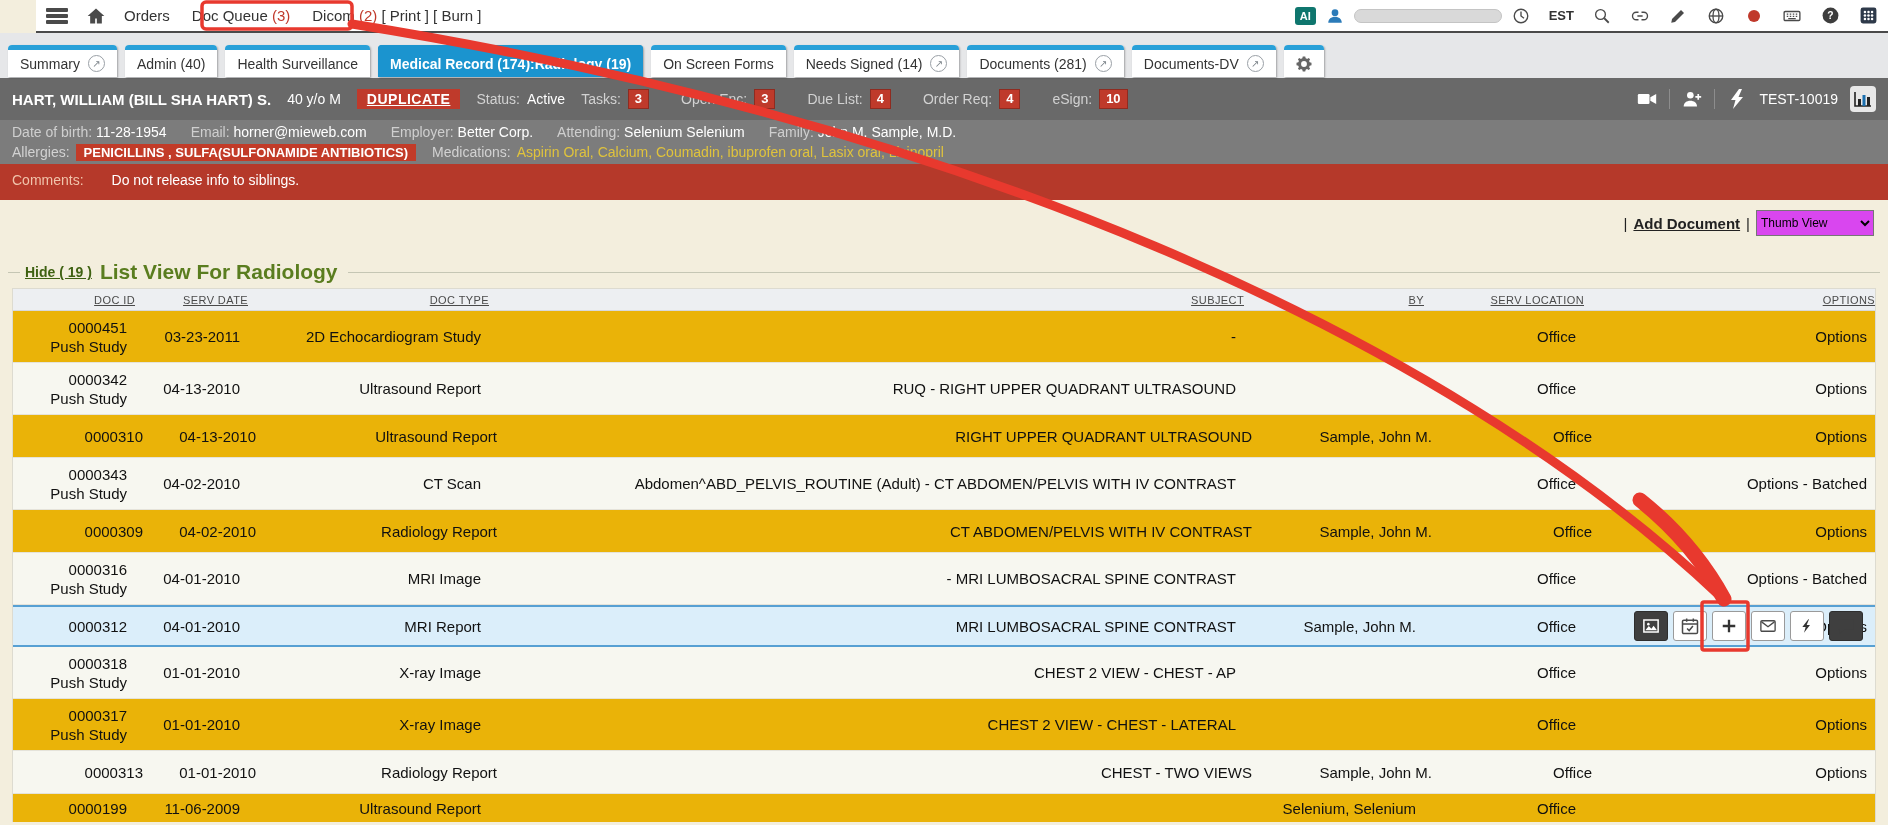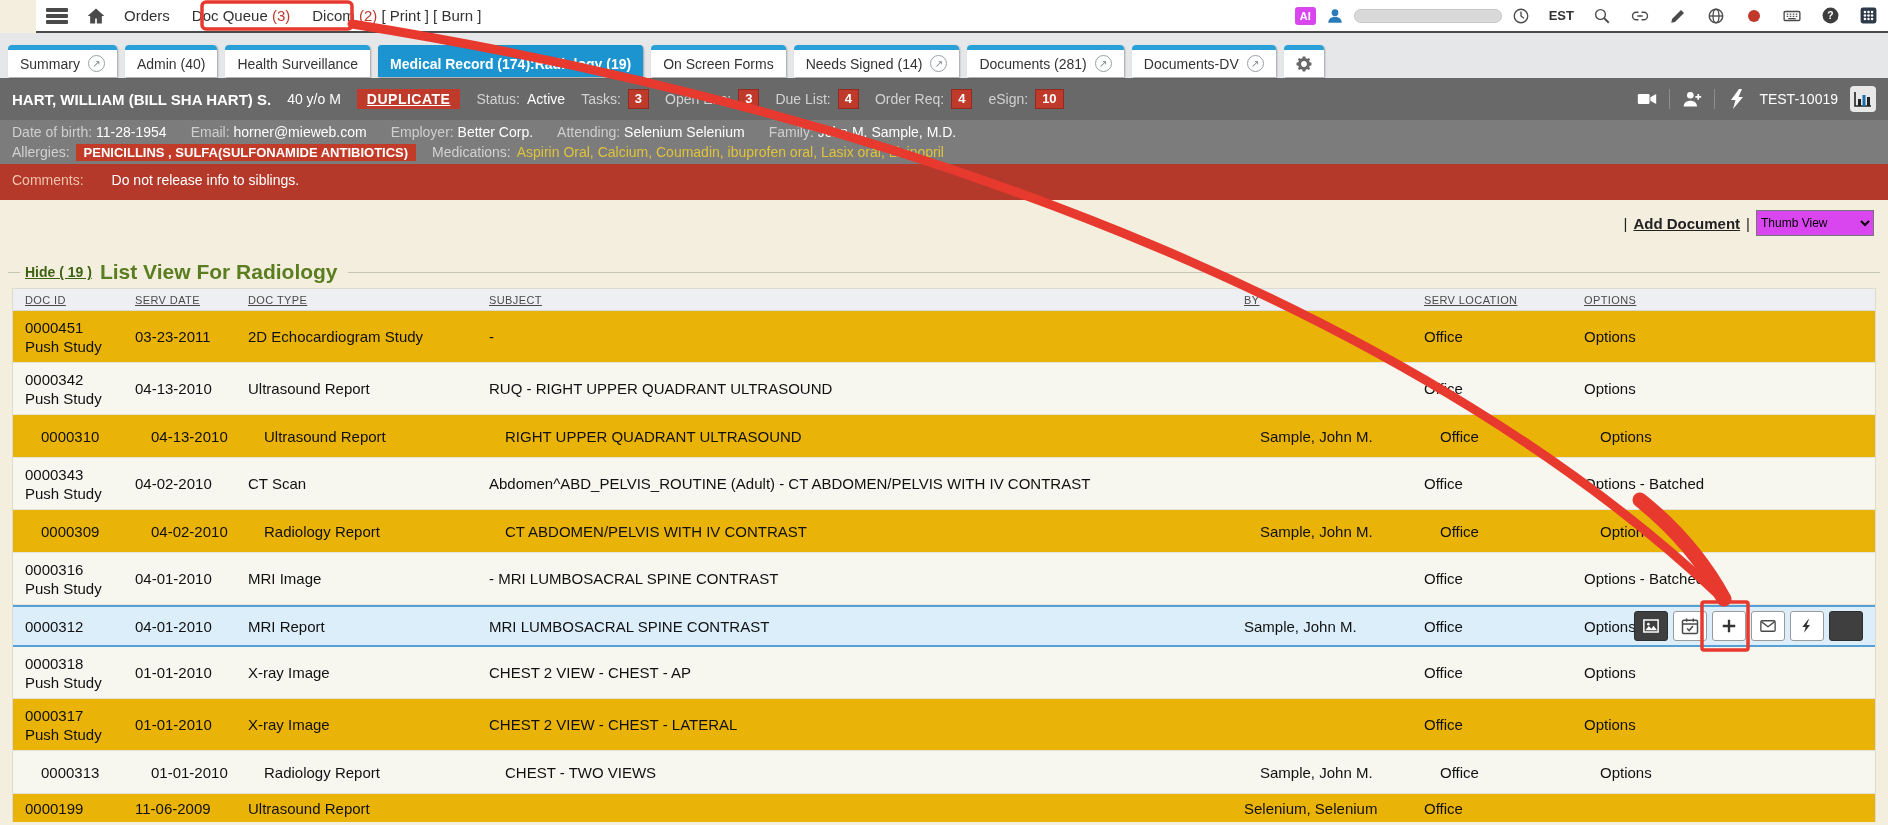--- a/index.html
+++ b/index.html
@@ -9,21 +9,21 @@
 
   
   .topbar { height:33px; background:#fff; border-bottom:2px solid #4a4a4a;
             display:flex; align-items:center; padding:0 10px; font-size:15px; color:#333;margin-left:36px; }
   .topbar .left { display:flex; align-items:center; gap:18px; }
   .hamburger { width:22px; height:16px; display:flex; flex-direction:column; justify-content:space-between; cursor:pointer; }
   .hamburger span { height:4px; background:#4a4a4a; border-radius:1px; }
   .nav-item { cursor:pointer; white-space:nowrap; }
   .nav-count { color:#c0392b; }
   .topbar .right { margin-left:auto; display:flex; align-items:center; gap:9px; }
-  .ai-badge { background:#d946ef; color:#fff; font-weight:bold; font-size:11px; border-radius:3px; padding:3px 5px; }
+  .ai-badge { background:#0f766e; color:#fff; font-weight:bold; font-size:11px; border-radius:3px; padding:3px 5px; }
   .pill { width:148px; height:14px; background:#d9d9d9; border-radius:7px; border:1px solid #c4c4c4; }
   .est { font-weight:bold; font-size:13px; color:#333; }
   .tico { display:inline-flex; width:20px; height:20px; align-items:center; justify-content:center; }
 
   
   .tabbar { height:45px; background:#e6e7e9; display:flex; align-items:flex-end; padding:0 0 1px 8px; }
   .tab { position:relative; height:32px; background:#fff; border-radius:4px 4px 0 0;
          box-shadow:1px 1px 2px rgba(0,0,0,.3); display:flex; align-items:center; gap:8px;
          padding:5px 12px 0 12px; margin-right:8px; font-size:14px; color:#333; cursor:pointer; white-space:nowrap; }
   .tab::before { content:""; position:absolute; top:0; left:0; right:0; height:5px; background:#29a0d8; border-radius:4px 4px 0 0; }
@@ -66,21 +66,21 @@
   .add-doc { text-decoration:underline; cursor:pointer; font-weight:bold;}
   .sep { color:#222; }
   .view-select { font-family:"Liberation Sans",sans-serif; font-size:12px; height:26px; width:118px; border:1px solid #767676; background:#d946ef; }
 
   .legend-row { display:flex; align-items:center; margin:22px 8px 4px 8px; }
   .legend-stub { width:12px; height:1px; background:#c5c6b4; margin-right:5px; }
   .hide-link { color:#3f6212; font-weight:bold; font-size:14px; text-decoration:underline; cursor:pointer; white-space:nowrap; }
   .lv-title { color:#5a7d1f; font-weight:bold; font-size:21px; margin-left:8px; white-space:nowrap; }
   .legend-line { flex:1; height:1px; background:#c5c6b4; margin-left:10px; }
 
-  .panel { margin:2px 12px 0 12px; background:#fff; border:1px solid #dddbd0; border-bottom:none; }
+  .panel { margin:2px 12px 0 12px; background:#fff; border:1px solid #dddbd0; border-bottom:none;text-align:right; }
   .grid { display:grid; grid-template-columns:110px 113px 241px 755px 180px 160px 1fr; padding-left:12px; }
   .thead { background:#edeff2; height:22px; align-items:center; border-bottom:1px solid #d7d9dd; }
   .th { font-size:11px; color:#4a4a4a; text-decoration:underline; letter-spacing:.4px; cursor:pointer; white-space:nowrap; }
   .trow { border-bottom:1px solid #e5e3da; align-items:center; font-size:15px; color:#111; background:#eab308; }
   .trow.alt { background:#f7f7f0; }
   .trow.h52 { height:52px; }
   .trow.h43 { height:43px;padding-left:28px; }
   .trow.cut { height:28px; align-items:flex-start; padding-top:5px; border-bottom:none; }
   .trow .cell { line-height:19px; padding-right:8px; }
   .push { cursor:pointer; }
@@ -233,21 +233,21 @@
     </div>
 
   <div class="ptbar">
     <span class="pt-name">HART, WILLIAM (BILL SHA HART) S.</span>
     <span class="pt-age">40 y/o M</span>
     <span class="badge-dup">DUPLICATE</span>
     <span class="pt-pair">
       <span class="pt-label">Status:</span>
       <span>Active</span>
     </span>
-    <span id="pt-counters" style="display:flex;gap:16px;">
+    <span id="pt-counters" style="display:flex;gap:32px;">
         <span class="pt-pair">
           <span class="pt-label">Tasks:</span>
           <span class="badge-cnt">3</span>
         </span>
         <span class="pt-pair">
           <span class="pt-label">Open Enc:</span>
           <span class="badge-cnt">3</span>
         </span>
         <span class="pt-pair">
           <span class="pt-label">Due List:</span>

